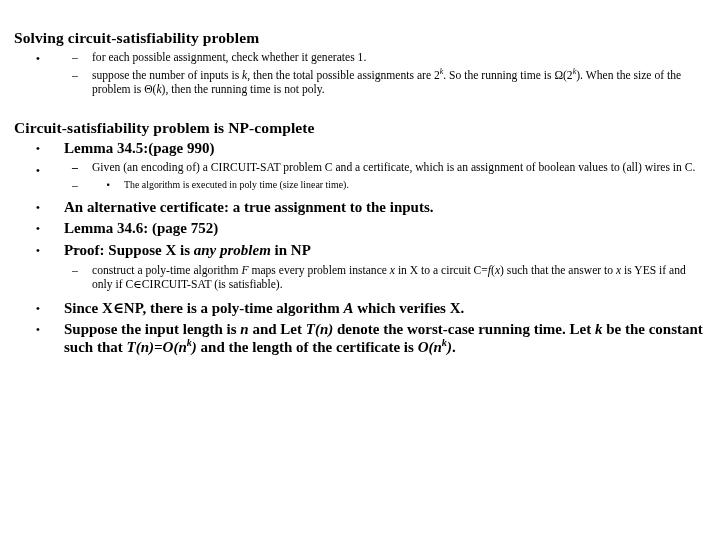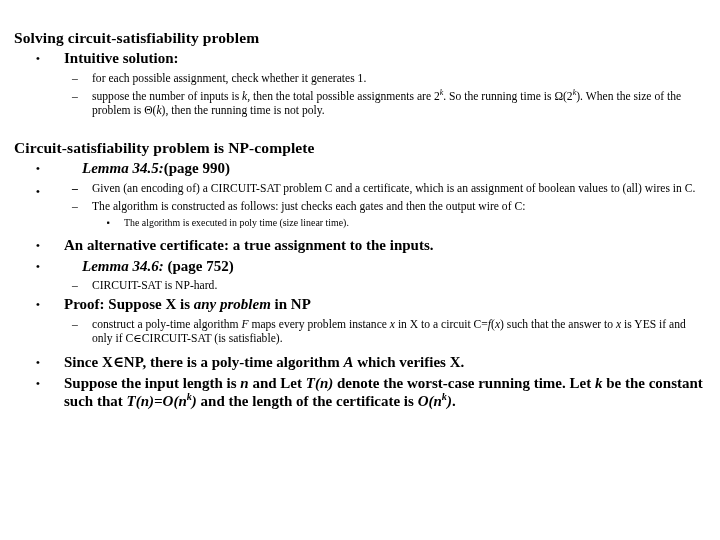--- a/index.html
+++ b/index.html
@@ -82,38 +82,37 @@
     left: 93px;
     top: 0;
     font-size: 8px;
     line-height: 12px;
   }
 
   .gap-block { height: 20px; }
   .gap-small { height: 5px; }
 
   i, .it { font-style: italic; }
-  .bi { font-style: italic; font-weight: bold; margin-left: 18px; }
+  .bi { font-weight: bold; }
   sup {
     font-size: 0.68em;
     vertical-align: super;
     line-height: 0;
     font-style: italic;
   }
 </style>
 </head>
 <body>
 
 <div class="slide">
 
   <div class="h0">Solving circuit-satisfiability problem</div>
 
   <div class="l1">
     <span class="bullet">•</span>
-    <span>Intuitive solution:</span>
   </div>
 
   <div class="l2">
     <span class="dash">–</span>
     <span>for each possible assignment, check whether it generates 1.</span>
   </div>
 
   <div class="l2">
     <span class="dash">–</span>
     <span>suppose the number of inputs is </span><i>k</i><span>, then the total possible assignments are 2</span><sup>k</sup><span>.  So the running time is Ω(2</span><sup>k</sup><span>). When the size of the problem is Θ(</span><i>k</i><span>), then the running time is not poly.</span>
@@ -136,21 +135,20 @@
     <span class="bullet">•</span>
   </div>
 
   <div class="l2">
     <span class="dash">–</span>
     <span>Given (an encoding of) a CIRCUIT-SAT problem C and a certificate, which is an assignment of boolean values to (all) wires in C.</span>
   </div>
 
   <div class="l2">
     <span class="dash">–</span>
-    <span>The algorithm is constructed as follows:  just checks each gates and then the output wire of C:</span>
   </div>
 
   <div class="l3">
     <span class="sq">▪</span>
   </div>
 
   <div class="l3">
     <span class="sq">▪</span>
     <span>The algorithm is executed in poly time (size linear time).</span>
   </div>
@@ -162,21 +160,20 @@
     <span>An alternative certificate: a true assignment to the inputs.</span>
   </div>
 
   <div class="l1">
     <span class="bullet">•</span>
     <span class="bi">Lemma 34.6:</span><span> (page 752)</span>
   </div>
 
   <div class="l2">
     <span class="dash">–</span>
-    <span>CIRCUIT-SAT is NP-hard.</span>
   </div>
 
   <div class="l1">
     <span class="bullet">•</span>
     <span>Proof: Suppose X is </span><i>any problem</i><span> in NP</span>
   </div>
 
   <div class="l2">
     <span class="dash">–</span>
     <span>construct a poly-time algorithm </span><i>F</i><span> maps every problem instance </span><i>x</i><span> in X to a circuit C=</span><i>f</i><span>(</span><i>x</i><span>) such that the answer to </span><i>x</i><span> is YES if and only if C∈CIRCUIT-SAT (is satisfiable).</span>

